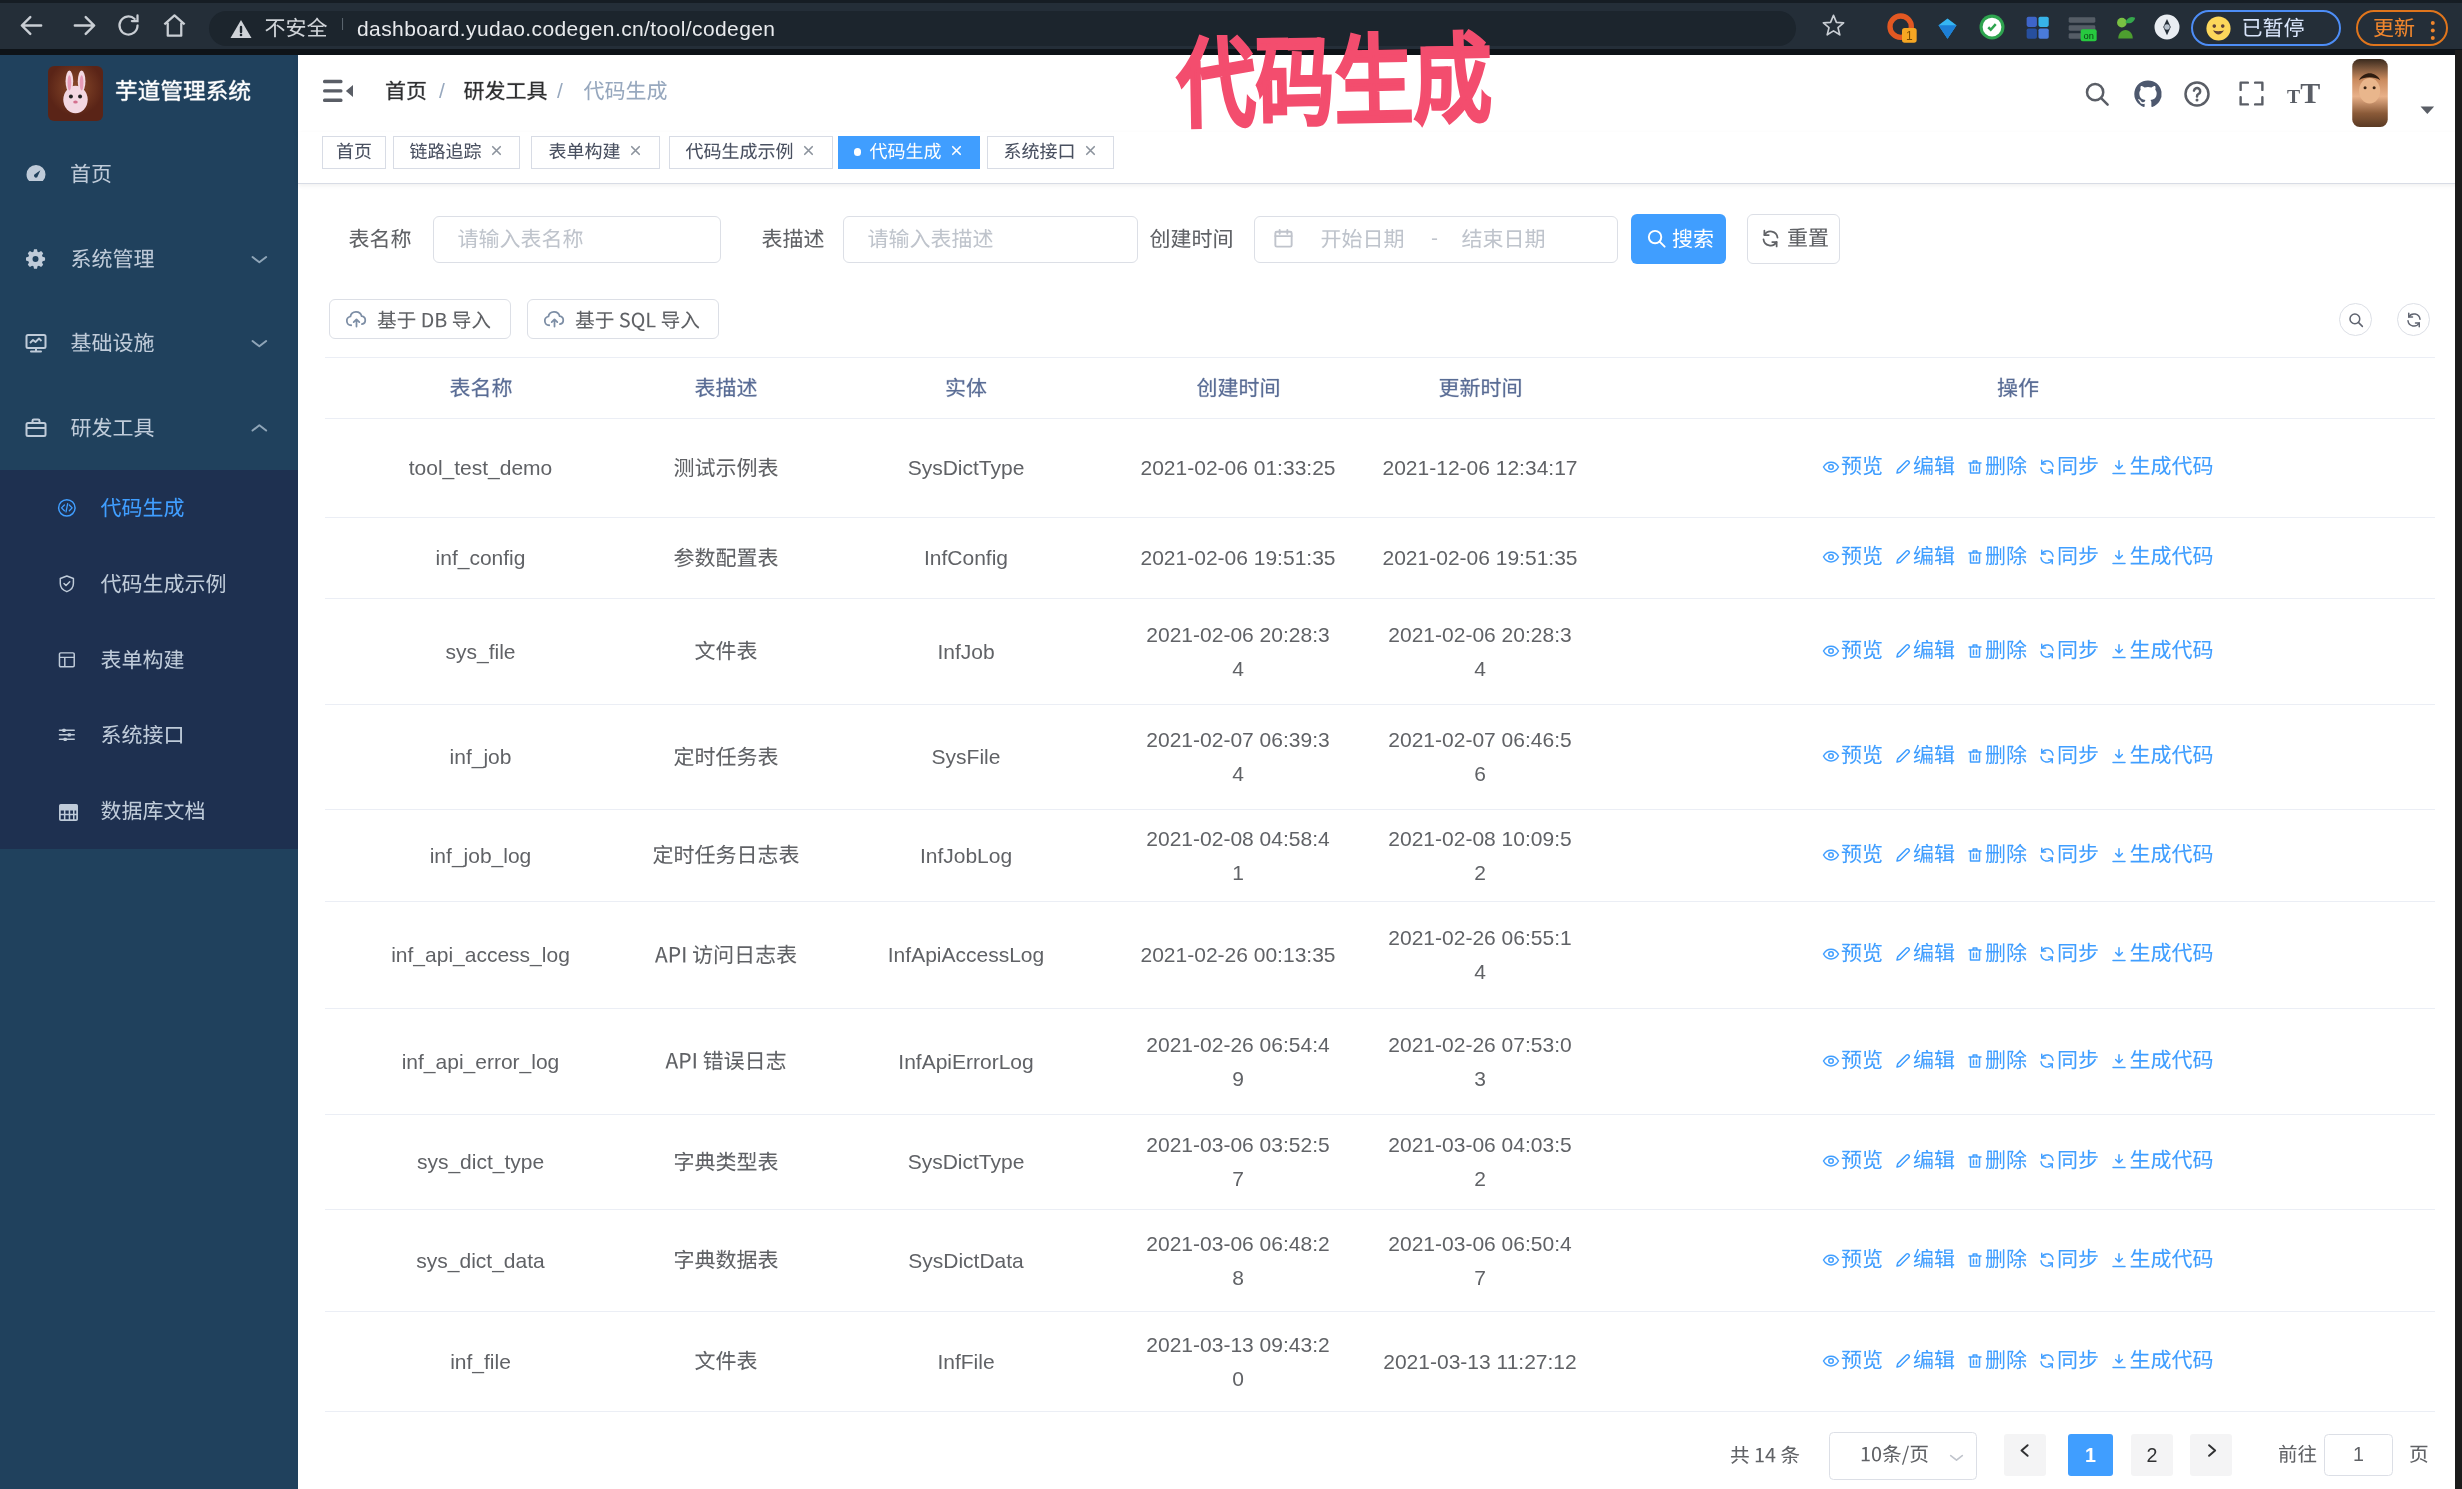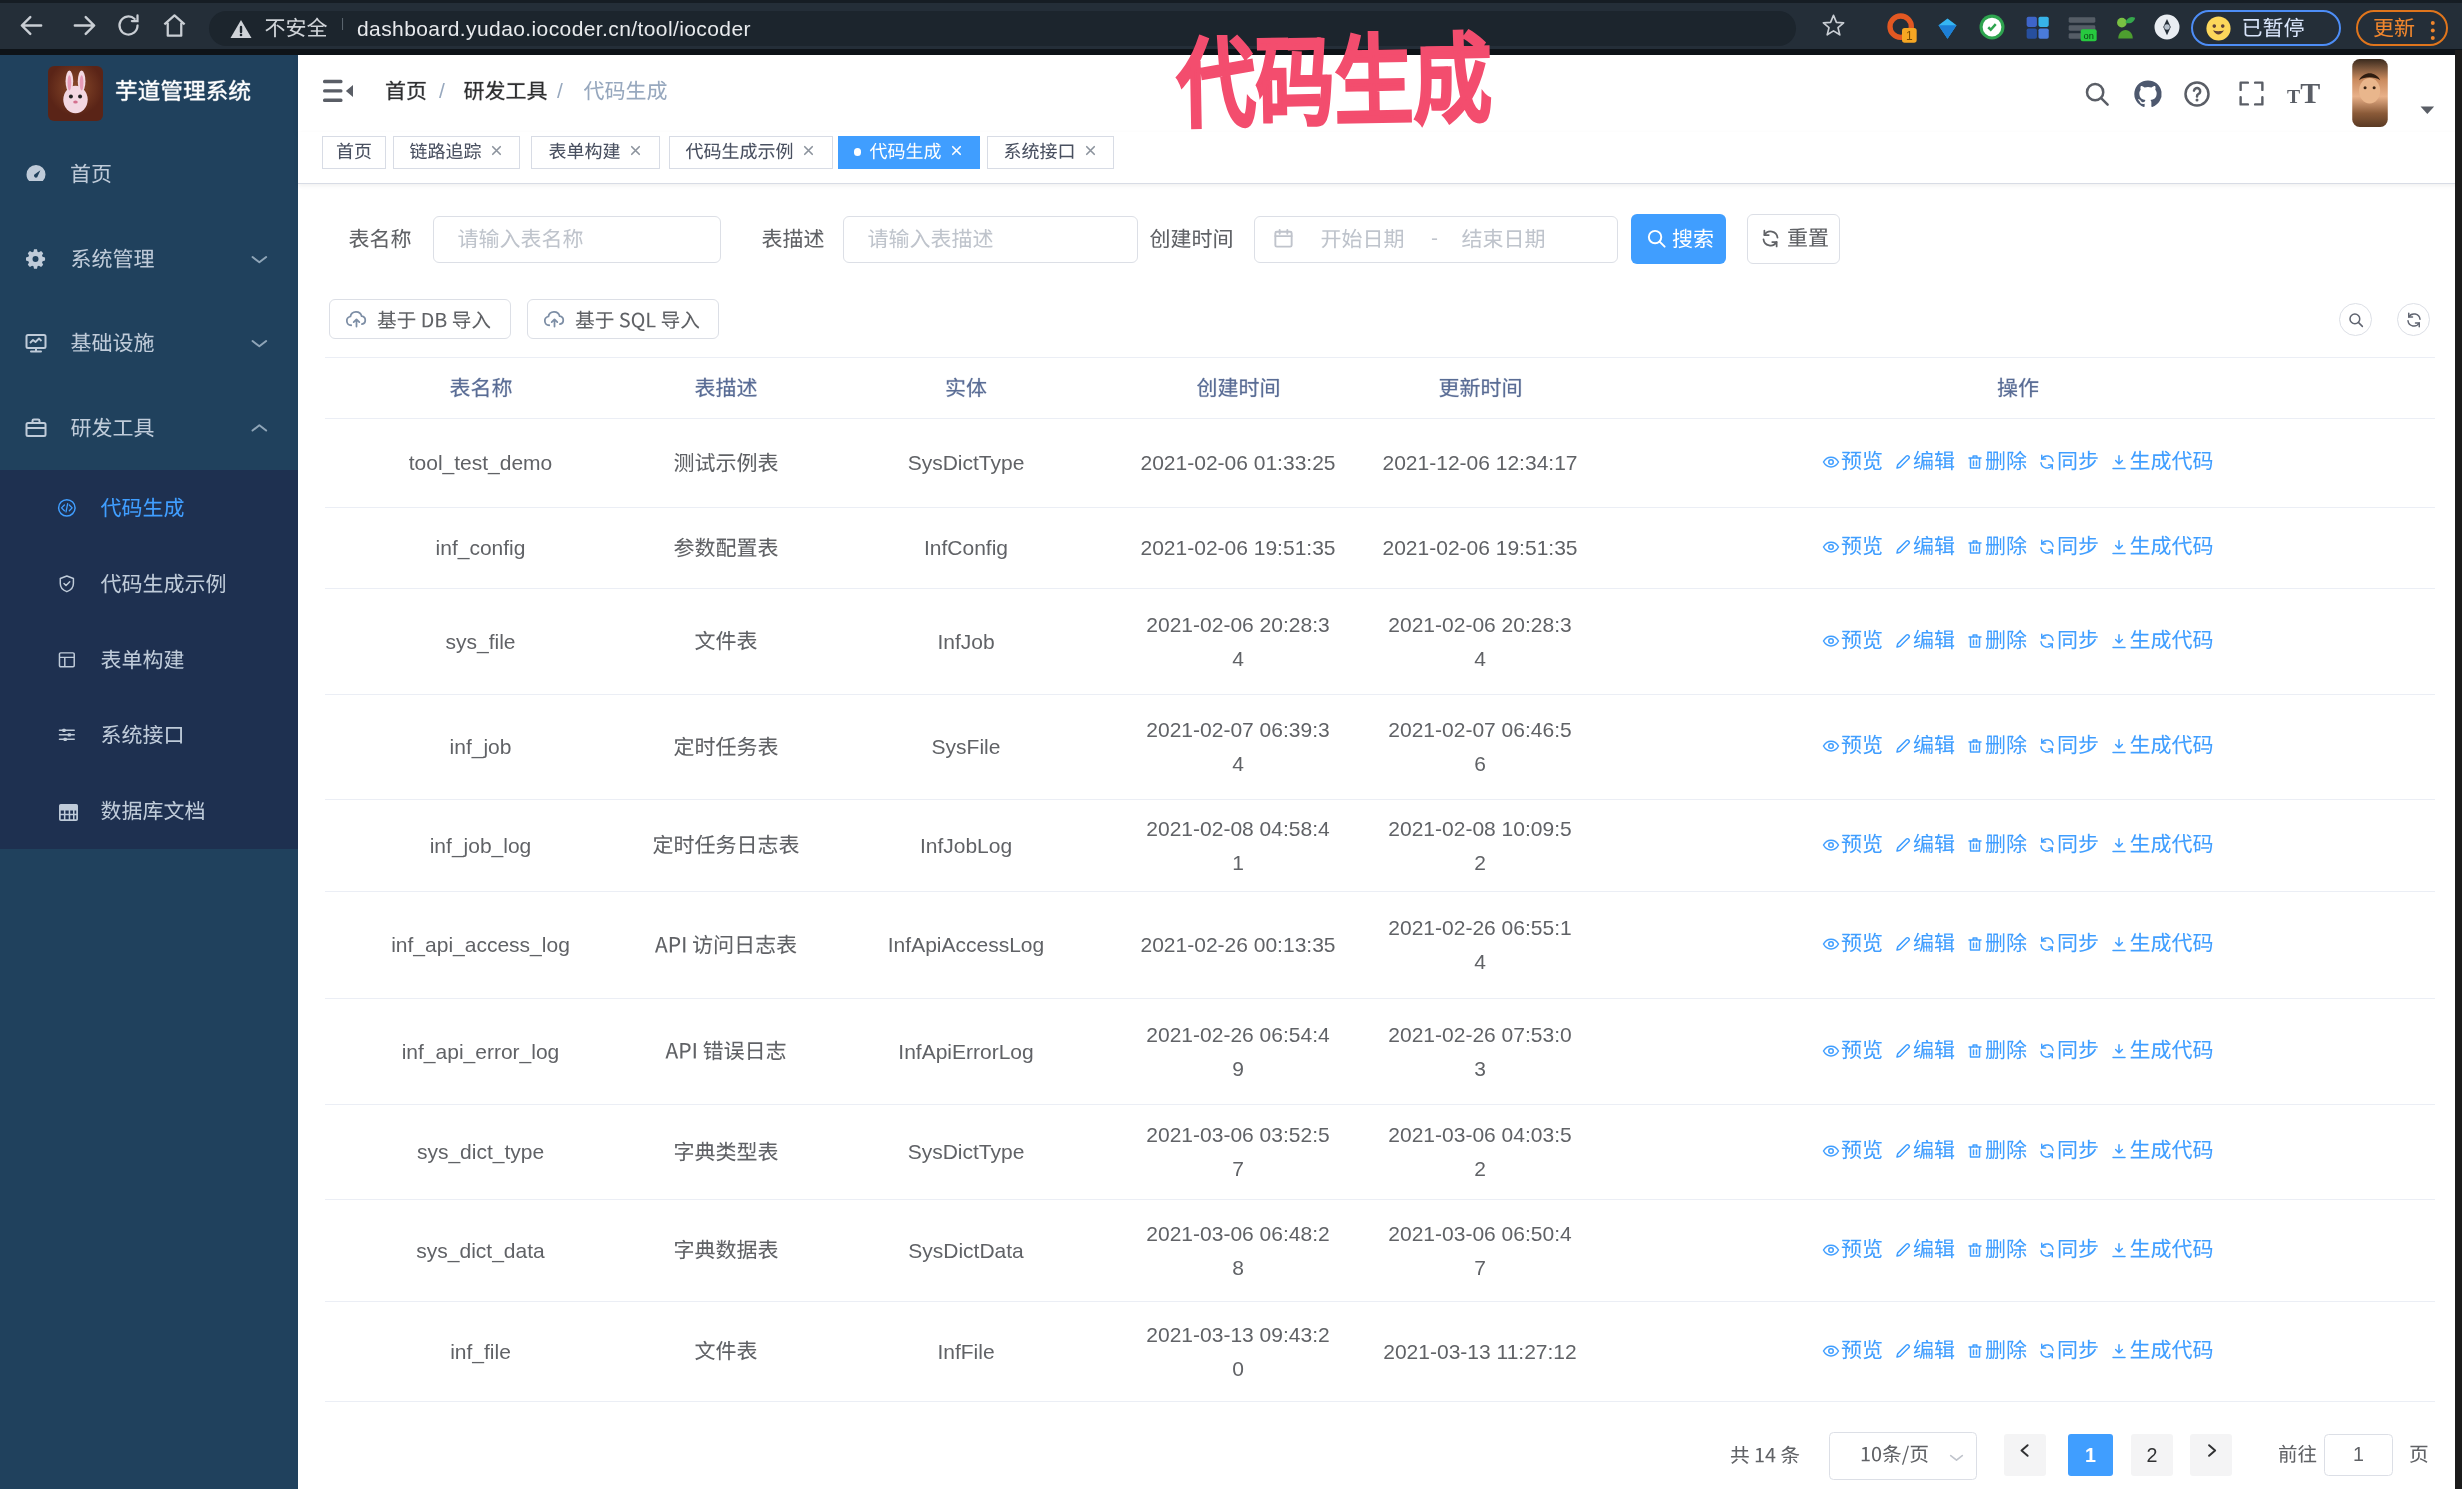--- a/index.html
+++ b/index.html
@@ -69,21 +69,21 @@
           <circle cx="12" cy="18" r="1.3" fill="#1c252d"></circle>
         </svg></span>
       <span style="position:absolute;left:55px;top:6px;color:#cfd3d8"><svg class="z " style="width:64px;height:21px;vertical-align:-2.6px;" viewBox="0 -880 3000 1000">
           <g transform="scale(1,-1)">
             <use href="#g4E0D"></use>
             <use href="#g5B89" x="1000"></use>
             <use href="#g5168" x="2000"></use>
           </g>
         </svg></span>
       <span style="position:absolute;left:132px;top:4.5px;color:#5f6a73">|</span>
-      <span style="position:absolute;left:148px;top:6px;font-size:21px;color:#e8eaed;letter-spacing:0.4px">dashboard.yudao.iocoder.cn/tool/iocoder</span>
+      <span style="position:absolute;left:148px;top:6px;font-size:21px;color:#e8eaed;letter-spacing:0.4px">dashboard.yudao.codegen.cn/tool/codegen</span>
     </div>
     <span class="cicon" style="left:1820px;top:9px"><svg style="width:27px;height:27px;color:#c9ced4;" viewBox="0 0 24 24" fill="none">
         <path d="m12 3 2.6 6.2 6.4.4-5 4.3 1.6 6.4L12 16.8 6.4 20.3 8 13.9 3 9.6l6.4-.4L12 3Z" stroke="currentColor" stroke-width="1.5" stroke-linejoin="round"></path>
       </svg></span>
     <span class="abs" style="left:1886px;top:9px"><svg style="width:32px;height:32px;" viewBox="0 0 24 24" fill="none">
         <circle cx="11" cy="11" r="8" stroke="#e25822" stroke-width="4" fill="none"></circle>
         <rect x="12" y="12" width="11" height="11" rx="2" fill="#f5a623"></rect>
         <text x="17.5" y="21" font-size="9" fill="#7a4b00" text-anchor="middle" font-family="Liberation Sans">1</text>
       </svg></span>
     <span class="abs" style="left:1934px;top:12px"><svg style="width:27px;height:27px;" viewBox="0 0 24 24" fill="none">
@@ -628,21 +628,21 @@
               <use href="#g95F4" x="3000"></use>
             </g>
           </svg></th>
         <th style="border-top:1.5px solid #ebeef5"><svg class="z " style="width:42px;height:21px;vertical-align:-2.6px;" viewBox="0 -880 2000 1000">
             <g transform="scale(1,-1)" stroke="currentColor" stroke-width="8">
               <use href="#g64CD"></use>
               <use href="#g4F5C" x="1000"></use>
             </g>
           </svg></th>
       </tr>
-      <tr style="height:89px">
+      <tr style="height:99px">
         <td>tool_test_demo</td>
         <td><svg class="z " style="width:106px;height:21px;vertical-align:-2.6px;" viewBox="0 -880 5000 1000">
             <g transform="scale(1,-1)">
               <use href="#g6D4B"></use>
               <use href="#g8BD5" x="1000"></use>
               <use href="#g793A" x="2000"></use>
               <use href="#g4F8B" x="3000"></use>
               <use href="#g8868" x="4000"></use>
             </g>
           </svg></td>

